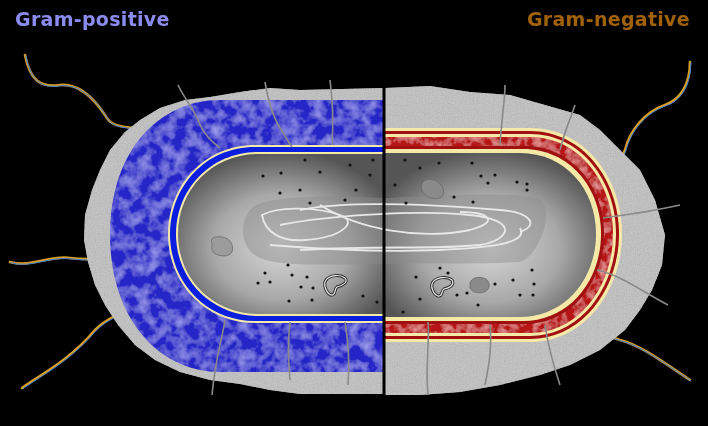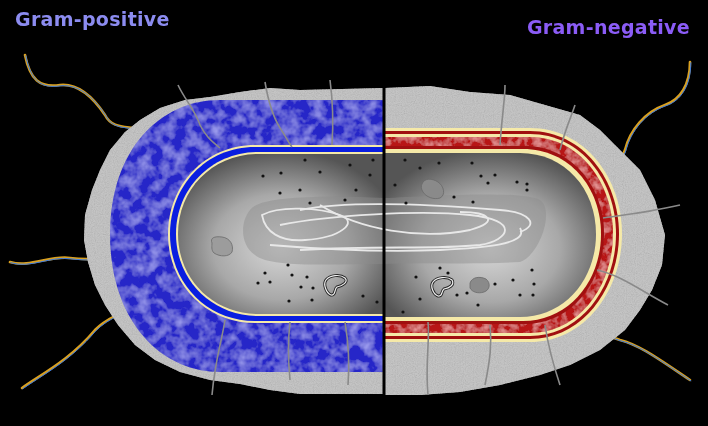--- a/index.html
+++ b/index.html
@@ -184,13 +184,13 @@
     <path fill="none" stroke="#222" stroke-width="3" d="M326,280 C330,275 340,274 345,278 C349,282 342,286 337,287 C334,289 336,296 331,295 C326,293 323,284 326,280 Z"></path>
     <path fill="none" stroke="#f0f0f0" stroke-width="1.2" d="M326,280 C330,275 340,274 345,278 C349,282 342,286 337,287 C334,289 336,296 331,295 C326,293 323,284 326,280 Z"></path>
     <path fill="none" stroke="#222" stroke-width="3" d="M433,282 C437,277 447,276 452,280 C455,285 449,288 444,289 C441,291 443,297 438,296 C433,294 430,286 433,282 Z"></path>
     <path fill="none" stroke="#f0f0f0" stroke-width="1.2" d="M433,282 C437,277 447,276 452,280 C455,285 449,288 444,289 C441,291 443,297 438,296 C433,294 430,286 433,282 Z"></path>
   </g>
 
   <rect x="382.5" y="86" width="3" height="310" fill="#000"></rect>
 </svg>
 
 <div class="label label-left" style="color:#8c8cf0;">Gram-positive</div>
-<div class="label label-right" style="color:#8b5cf6;margin-top:8px;">Gram-negative</div>
+<div class="label label-right" style="color:#a16207;">Gram-negative</div>
 
 </body></html>

